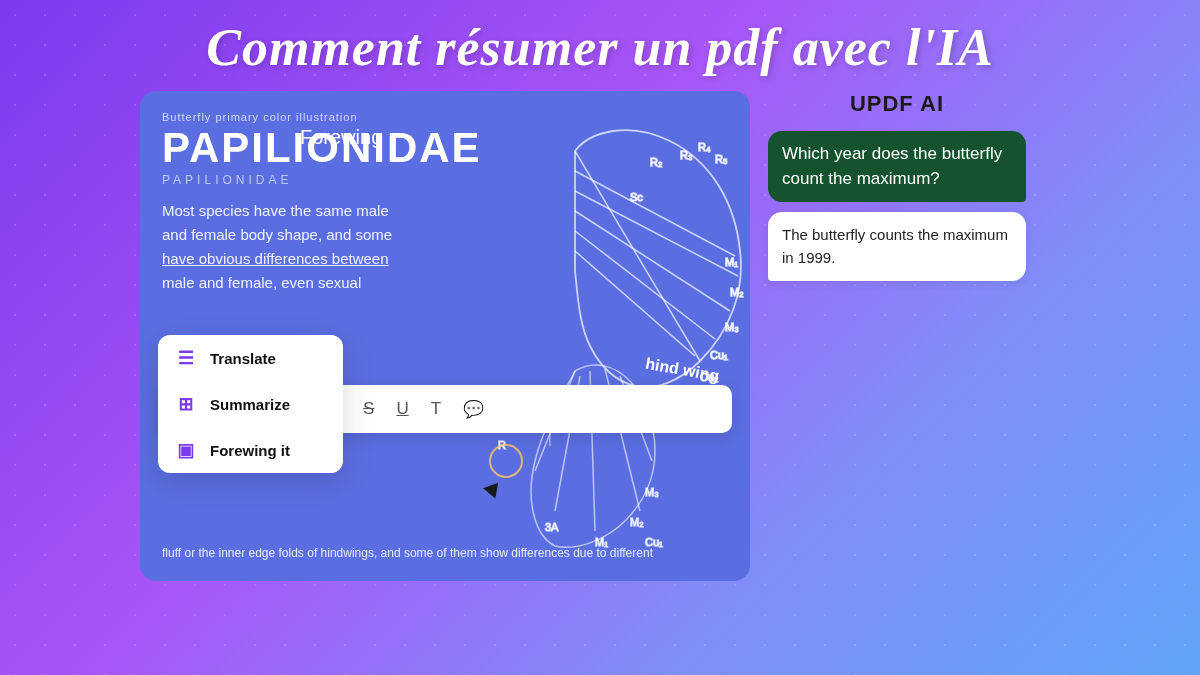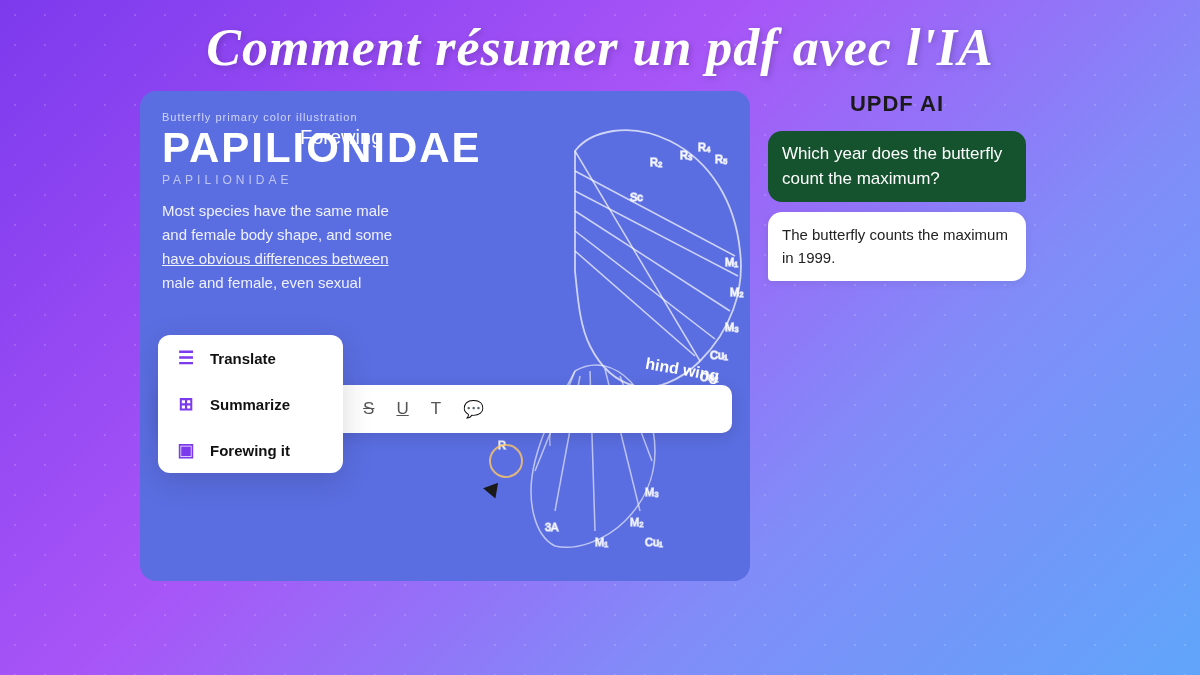--- a/index.html
+++ b/index.html
@@ -389,20 +389,21 @@
         <span>Summarize</span>
       </div>
       <div class="dropdown-item">
         <span class="item-icon">▣</span>
         <span>Forewing it</span>
       </div>
     </div>
 
     <div class="cursor-pointer"></div>
 
+    <div class="pdf-bottom-text"> fluff or the inner edge folds of hindwings, and some of them show differences due to different</div>
   </div>
 
   <div class="ai-panel">
     <div class="ai-title">UPDF AI</div>
 
     <div class="ai-bubble-user">Which year does the butterfly count the maximum?</div>
     <div class="ai-bubble-assistant">The butterfly counts the maximum in 1999.</div>
   </div>
 
 </div>

